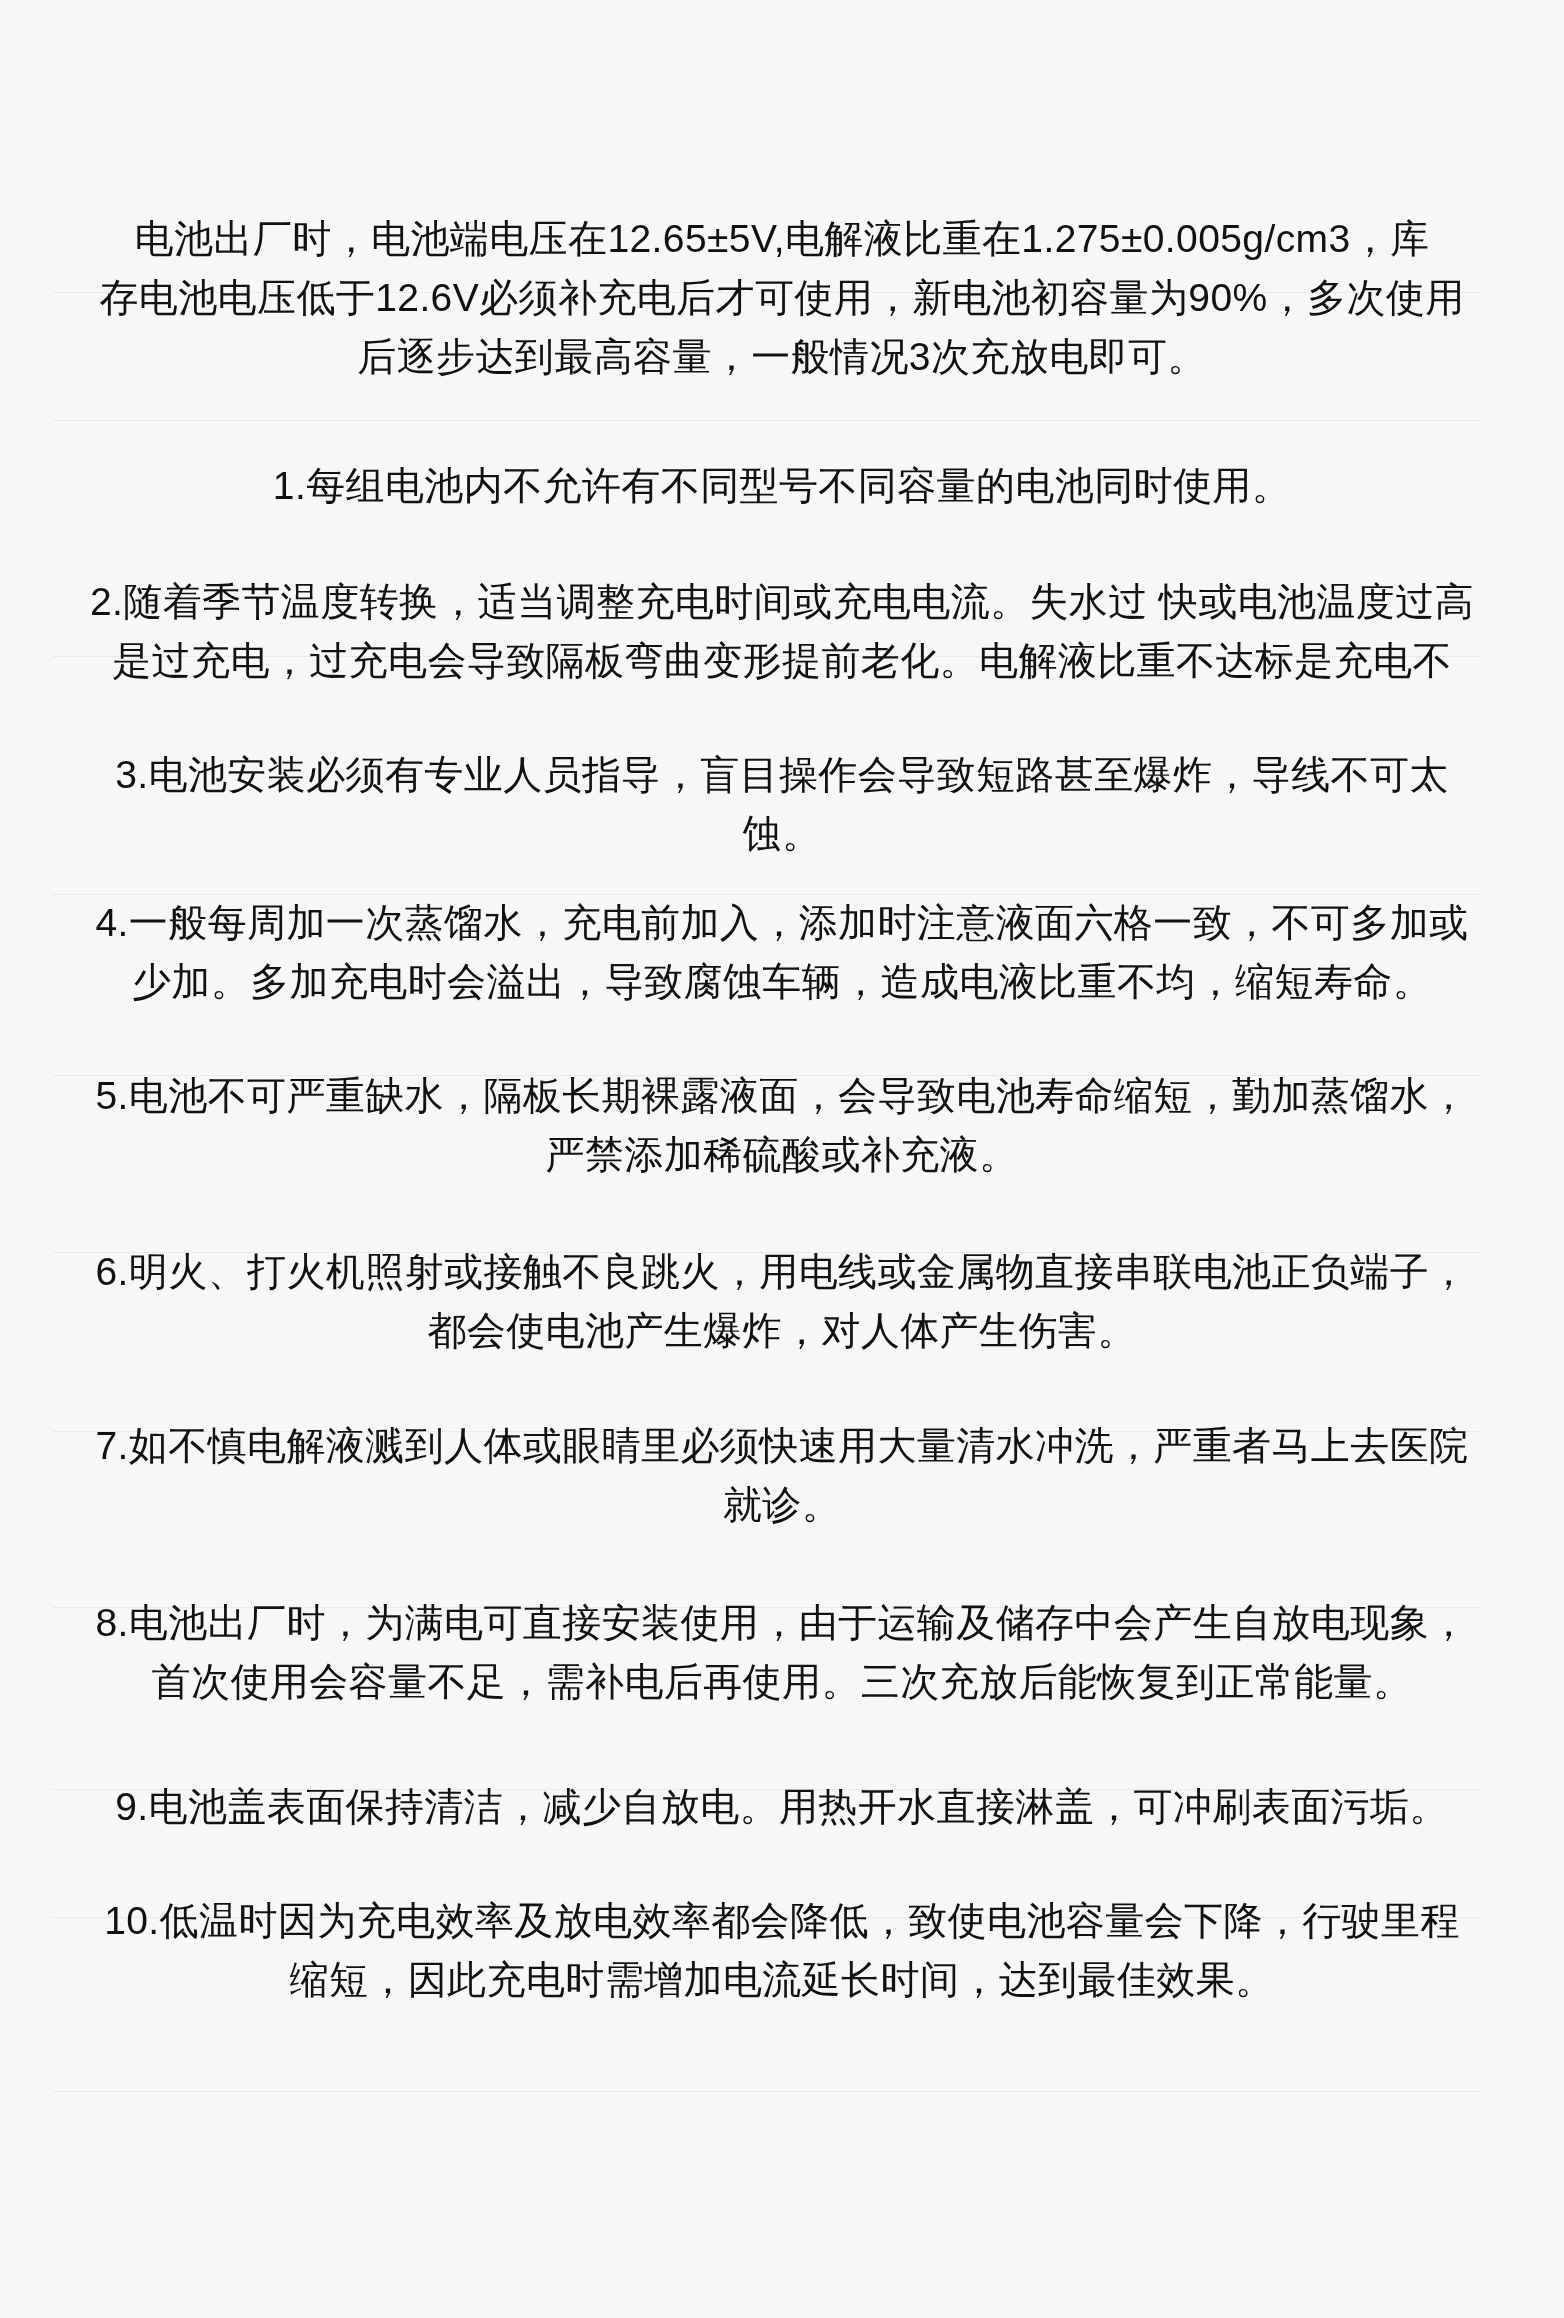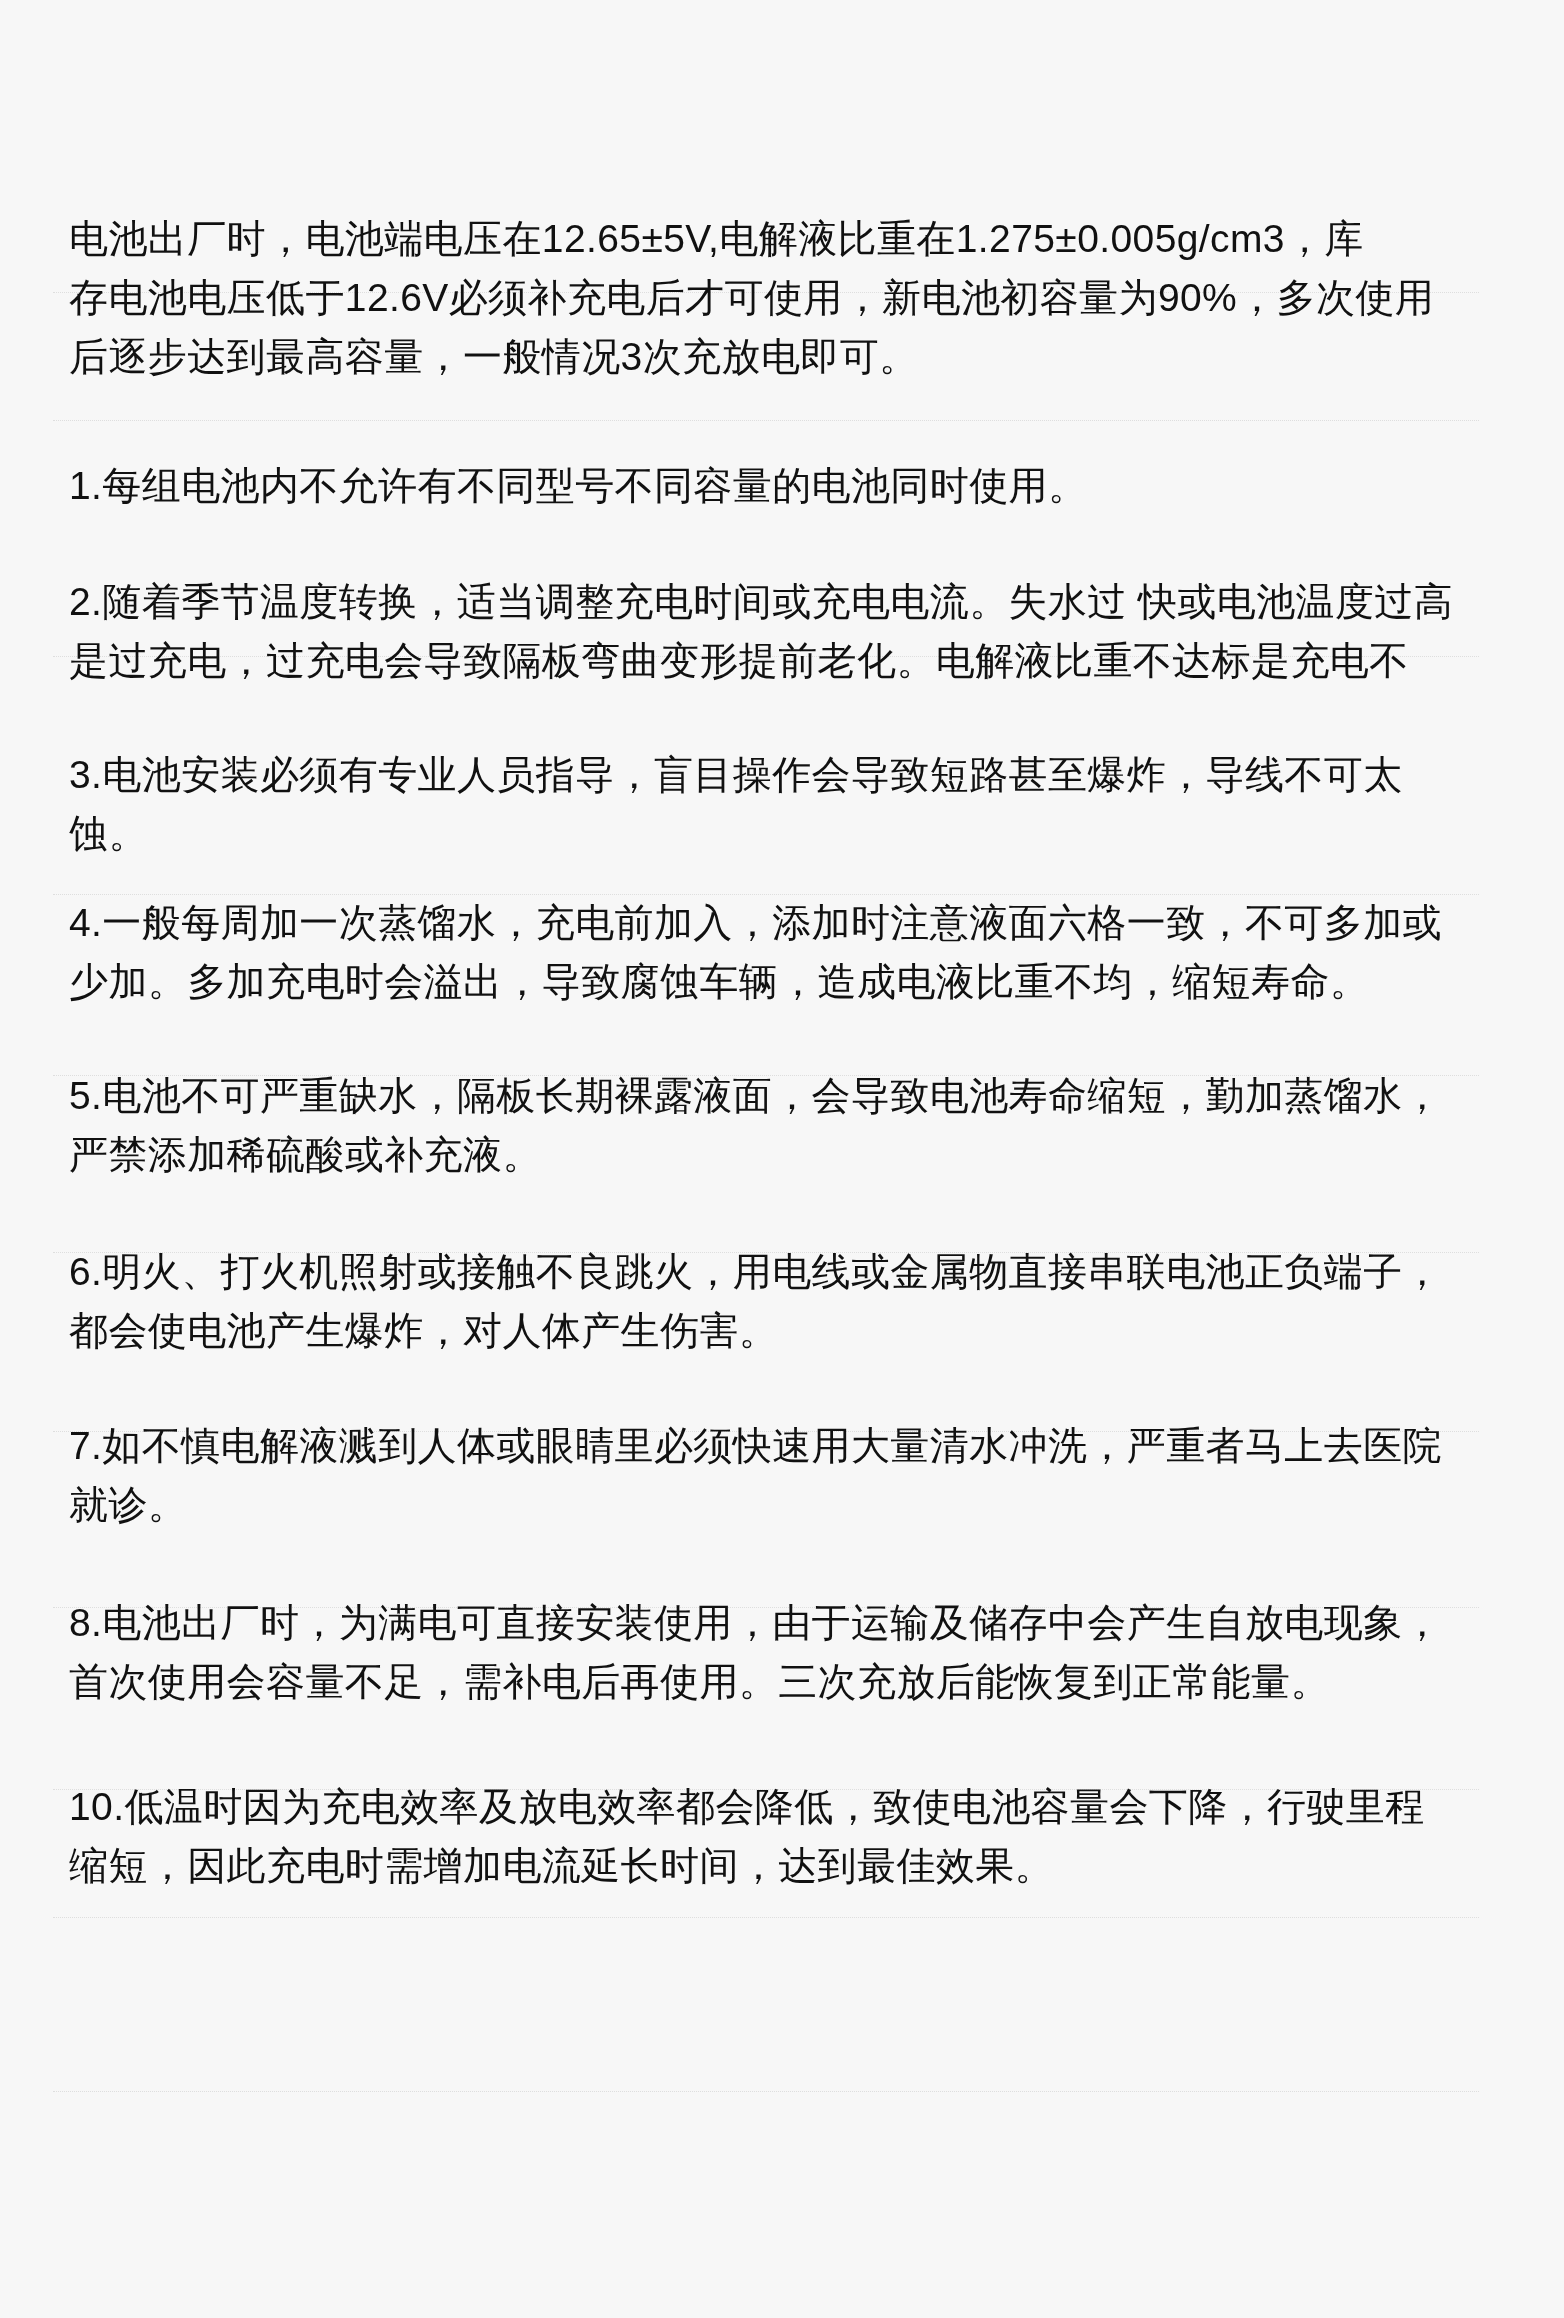--- a/index.html
+++ b/index.html
@@ -6,20 +6,21 @@
   body {
     font-family: "Liberation Sans", "DejaVu Sans", sans-serif;
     background: #f7f7f7;
   }
   .page {
     position: relative;
     width: 1564px;
     height: 2319px;
     background: #f7f7f7;
     overflow: hidden;
+    text-align: center;
   }
   .ruled-lines { position: absolute; inset: 0; z-index: 0; }
   .ruled-line {
     position: absolute;
     left: 53px;
     width: 1426px;
     height: 0;
     border-top: 1.6px dotted #dadada;
     opacity: 0.85;
   }
@@ -97,20 +98,23 @@
     <div class="para" style="margin-bottom:59px">
       <div class="line">7.如不慎电解液溅到人体或眼睛里必须快速用大量清水冲洗，严重者马上去医院</div>
       <div class="line">就诊。</div>
     </div>
 
     <div class="para" style="margin-bottom:66px">
       <div class="line">8.电池出厂时，为满电可直接安装使用，由于运输及储存中会产生自放电现象，</div>
       <div class="line">首次使用会容量不足，需补电后再使用。三次充放后能恢复到正常能量。</div>
     </div>
 
+    <div class="para" style="margin-bottom:55px">
+      <div class="line">9.电池盖表面保持清洁，减少自放电。用热开水直接淋盖，可冲刷表面污垢。</div>
+    </div>
 
     <div class="para" style="margin-bottom:0">
       <div class="line">10.低温时因为充电效率及放电效率都会降低，致使电池容量会下降，行驶里程</div>
       <div class="line">缩短，因此充电时需增加电流延长时间，达到最佳效果。</div>
     </div>
 
   </div>
 </div>
 
 

